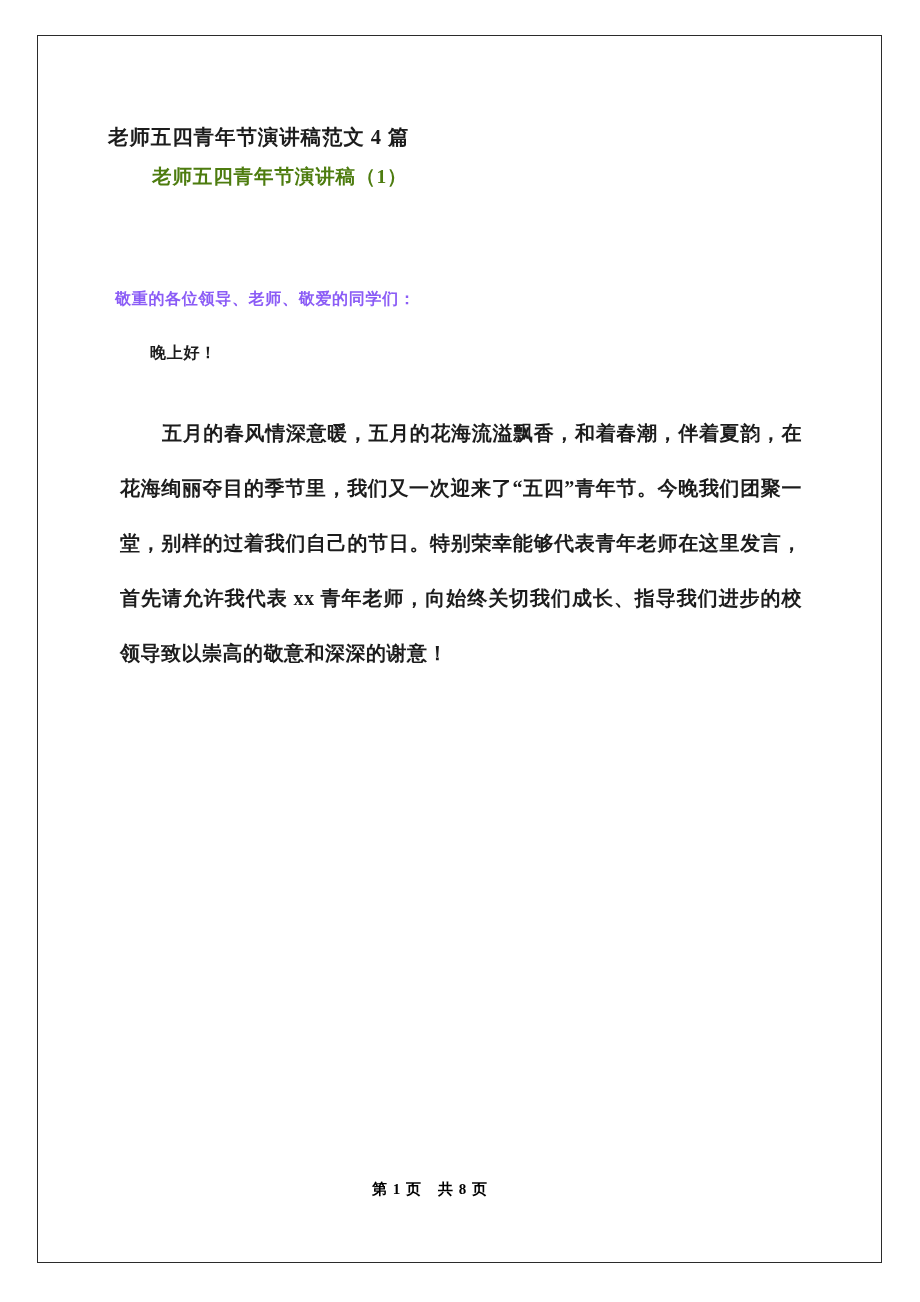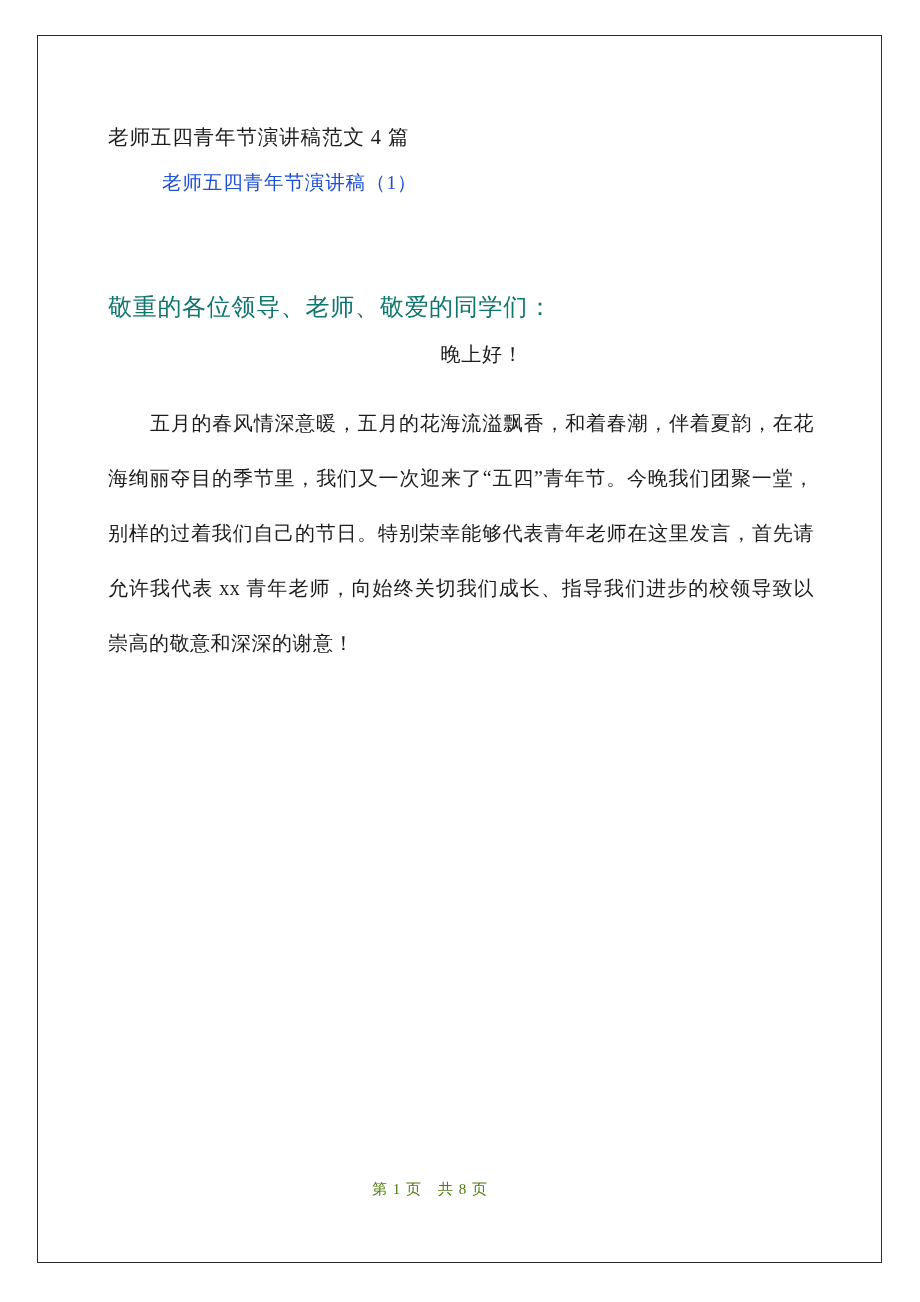--- a/index.html
+++ b/index.html
@@ -13,20 +13,21 @@
     color: #1a1a1a;
     -webkit-font-smoothing: antialiased;
   }
 
   .page {
     position: relative;
     width: 920px;
     height: 1302px;
     background: #ffffff;
     overflow: hidden;
+    font-weight: bold;
   }
 
   
   .page-frame {
     position: absolute;
     left: 37px;
     top: 35px;
     width: 845px;
     height: 1228px;
     border: 1.4px solid #2b2b2b;
@@ -47,71 +48,70 @@
     letter-spacing: 0.9px;
     color: #1c1c1c;
     margin: 0 0 6px 0;
     white-space: pre;
   }
 
   .doc-subtitle {
     font-size: 19.5px;
     line-height: 34px;
     letter-spacing: 0.9px;
-    color: #1d4ed8;
-    margin: 12px;
+    color: #4d7c0f;
+    margin: 2px;
     text-indent: 42px;
     white-space: pre;
   }
 
   .spacer-lg { height: 72px; }
   .spacer-md { height: 18px; }
 
   .salutation {
-    font-size: 24px;
+    font-size: 16px;
     line-height: 47px;
     letter-spacing: 0.7px;
-    color: #0f766e;
-    margin: 0;
+    color: #8b5cf6;
+    margin: 7px;
   }
 
   .greeting {
-    font-size: 20px;
+    font-size: 16px;
     line-height: 47px;
     letter-spacing: 0.7px;
     color: #1c1c1c;
     margin: 0;
     text-indent: 42px;
-    text-align: center;
   }
 
   .para {
     font-size: 20px;
     line-height: 55px;
     letter-spacing: 0.5px;
     color: #1c1c1c;
-    margin: 0;
+    margin: 12px;
     text-indent: 42px;
     text-align: justify;
     text-justify: inter-character;
   }
 
   .para.tight {
     letter-spacing: 0.1px;
   }
 
   .footer {
     position: absolute;
     left: 0;
     top: 1180px;
     width: 860px;
     text-align: center;
     font-size: 15px;
     letter-spacing: 1px;
-    color: #4d7c0f;
+    color: #000000;
   }
 </style>
 </head>
 <body>
 
 <div class="page">
 
   <div class="page-frame"></div>
 
   <div class="content">

